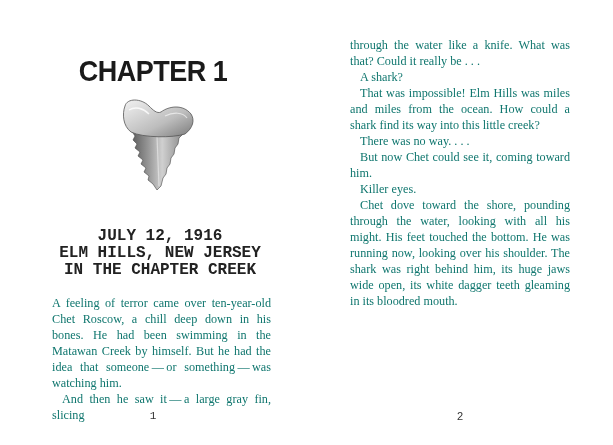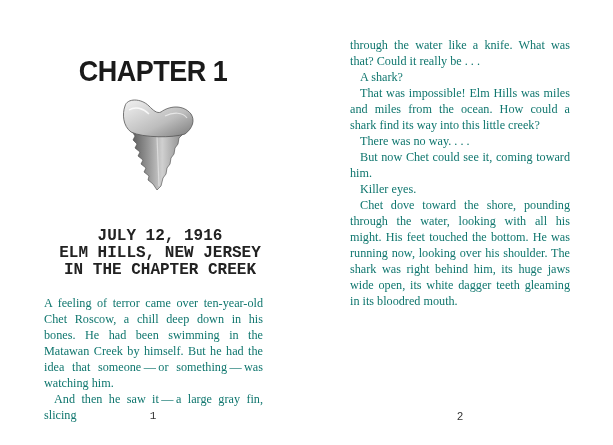--- a/index.html
+++ b/index.html
@@ -27,21 +27,21 @@
   }
   .dateline div { margin: 0; }
 
   .body-text {
     font-family: Liberation Serif, serif;
     font-size: 12.2px; line-height: 16px; color: #0f766e;
     text-align: justify;
   }
   .body-text p { margin: 0; text-indent: 10px; }
   .body-text p.noindent { text-indent: 0; }
-  .left-text { position: absolute; left: 44px; top: 295px; width: 219px; }
+  .left-text { position: absolute; left: 52px; top: 295px; width: 219px; }
   .right-text { position: absolute; left: 44px; top: 37px; width: 220px; }
 
   .page-number {
     position: absolute; top: 410px; width: 40px; text-align: center;
     font-size: 11px; color: #333;
   }
   .pn-left { left: 133px; font-family: "Liberation Mono", monospace; }
   .pn-right { left: 134px; font-family: "Liberation Sans", sans-serif; }
 </style>
 </head>

